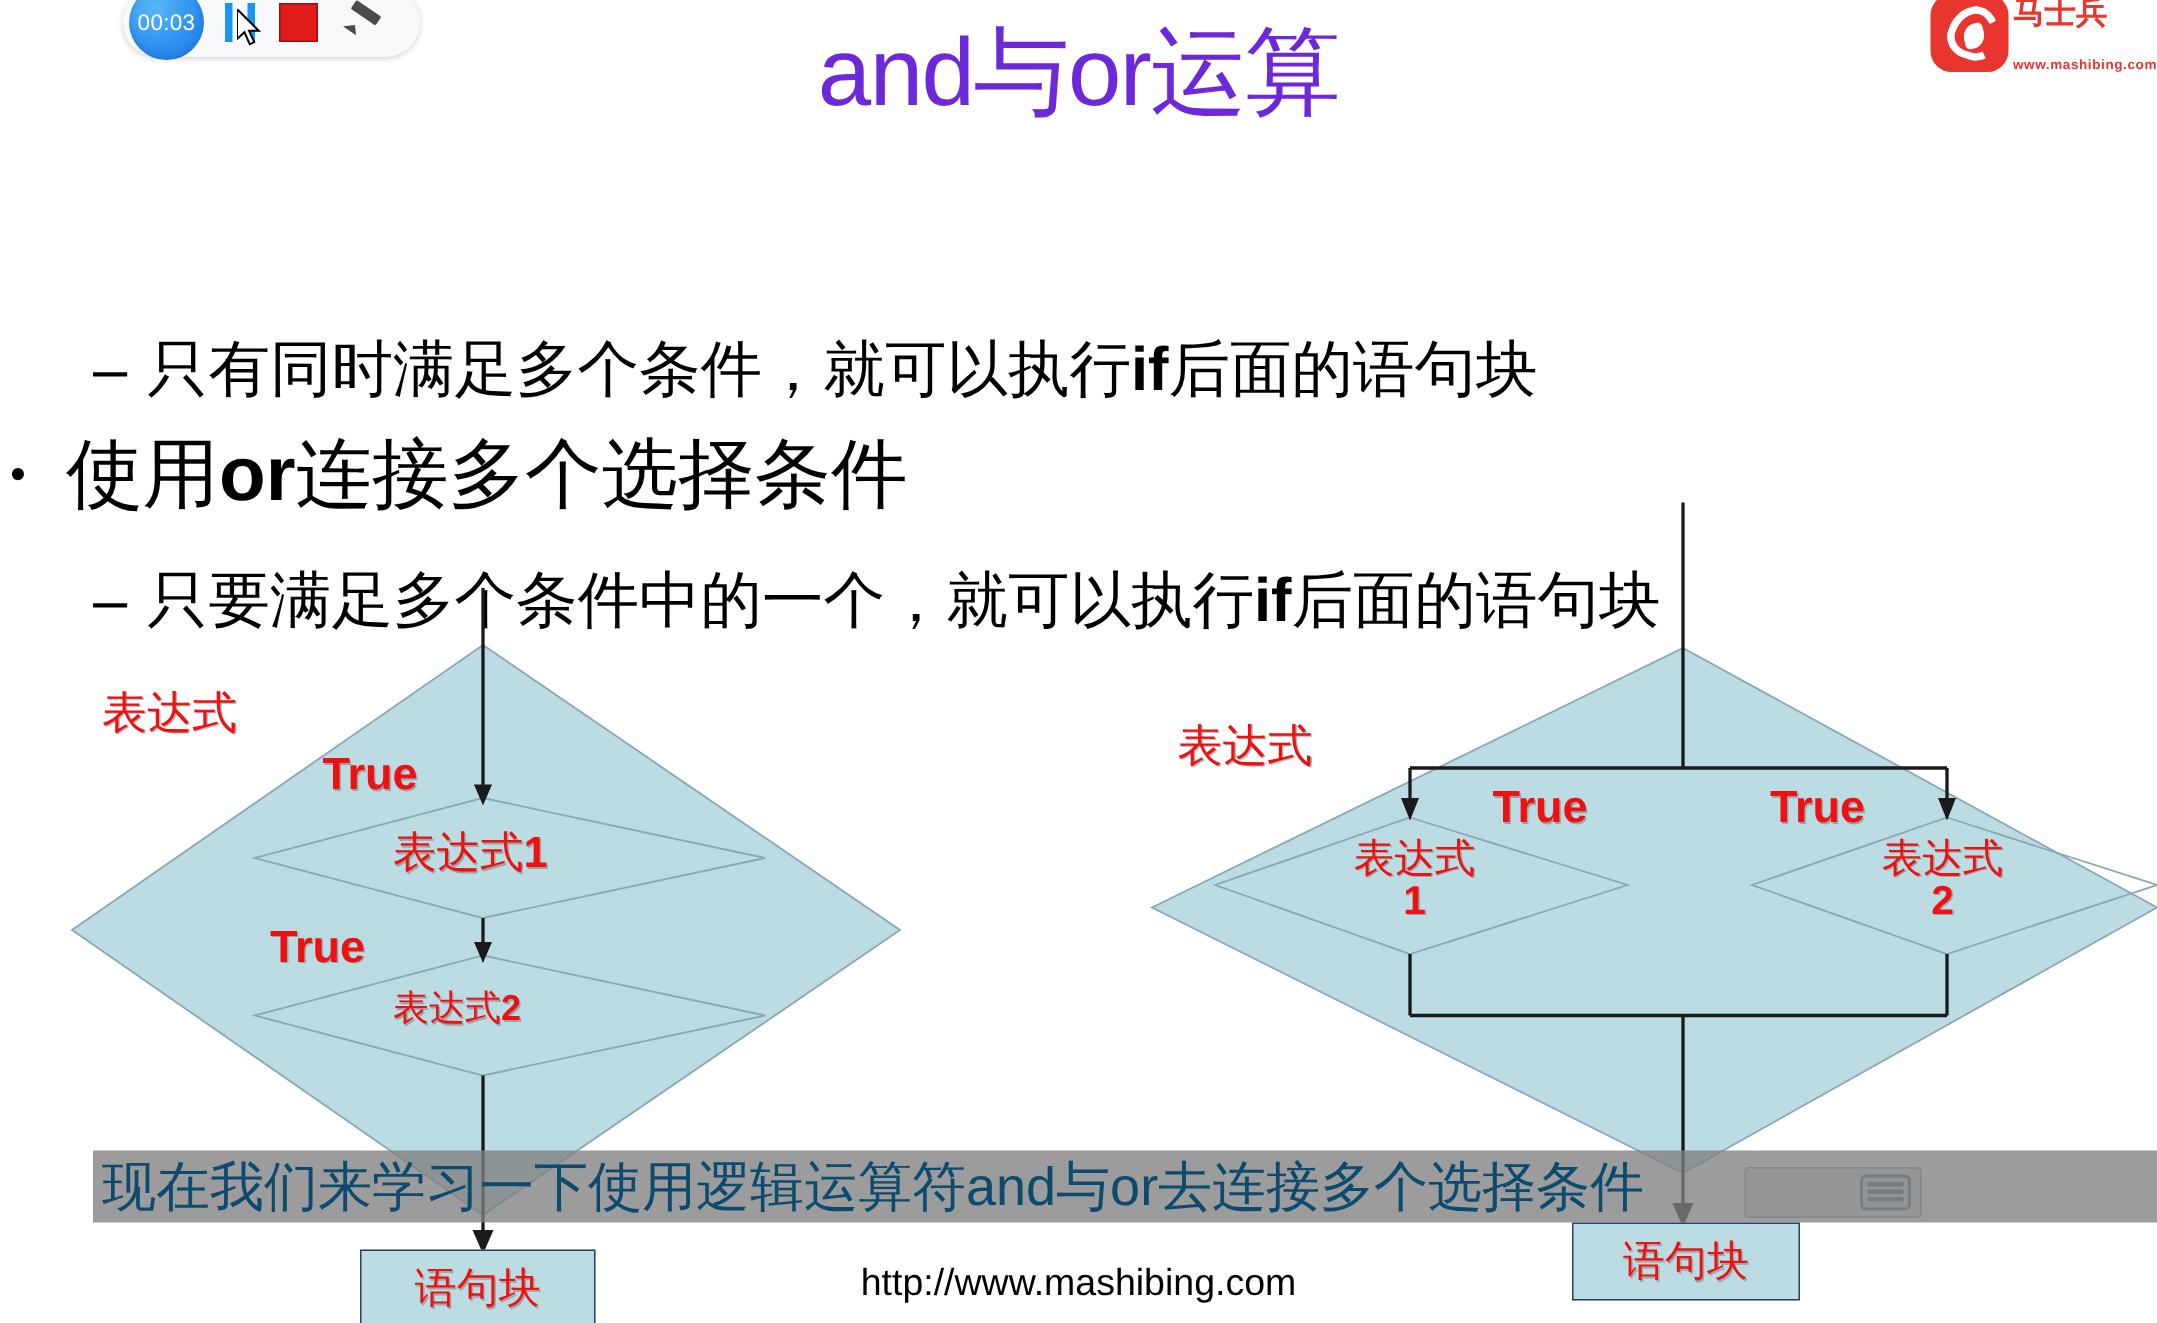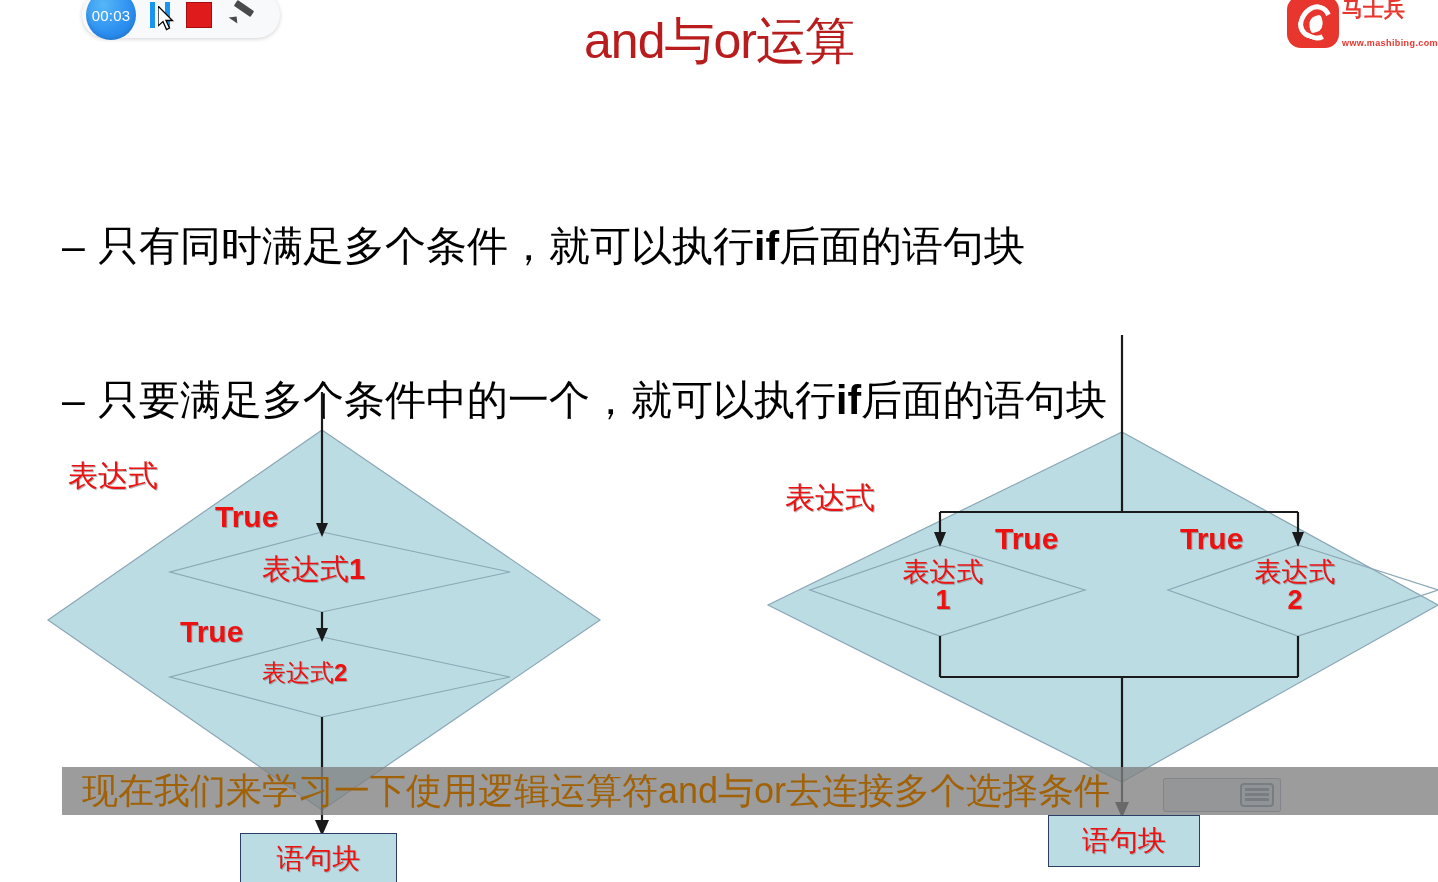--- a/index.html
+++ b/index.html
@@ -150,22 +150,22 @@
     letter-spacing: 0.4px;
   }
 
   
   #slide-title {
     position: absolute;
     left: 0; right: 0;
     top: 16px;
     text-align: center;
     font-family: "Liberation Sans", sans-serif;
-    font-size: 50px;
-    color: #b91c1c;
+    font-size: 64px;
+    color: #6d28d9;
     line-height: 1;
     letter-spacing: -1px;
   }
   .bullet-l1 {
     position: absolute;
     font-family: "Liberation Serif", serif;
     font-size: 51px;
     color: #000000;
     white-space: nowrap;
     line-height: 1;
@@ -257,26 +257,26 @@
     left: 62px;
     top: 767px;
     width: 1376px;
     height: 48px;
     background: rgba(128,128,128,0.78);
     display: flex;
     align-items: center;
     z-index: 30;
   }
   #subtitle-text {
-    color: #a16207;
+    color: #0c4a6e;
     font-family: "Liberation Sans", sans-serif;
     font-size: 36px;
     white-space: nowrap;
     line-height: 1;
-    padding-left: 20px;
+    padding-left: 6px;
   }
   #ime-indicator {
     position: absolute;
     left: 1163px;
     top: 778px;
     width: 118px;
     height: 34px;
     background: rgba(210,222,232,0.85);
     border: 1px solid rgba(120,140,160,0.8);
     border-radius: 3px;
@@ -337,20 +337,23 @@
     </div>
   </div>
 
   <div id="slide-title">and与or运算</div>
 
 
   <div class="bullet-l2" id="bullet-and-d">
     <span class="dash">–</span><span>只有同时满足多个条件，就可以执行</span><b>if</b><span>后面的语句块</span>
   </div>
 
+  <div class="bullet-l1" id="bullet-or">
+    <span class="dot">•</span><span>使用</span><b>or</b><span>连接多个选择条件</span>
+  </div>
 
   <div class="bullet-l2" id="bullet-or-d">
     <span class="dash">–</span><span>只要满足多个条件中的一个，就可以执行</span><b>if</b><span>后面的语句块</span>
   </div>
 
   <svg class="diagram-svg" width="660" height="882" style="left:0px;">
 
     <polygon points="322,430 600,620 322,810 48,620" fill="#bcdce3" stroke="#8aa7b5" stroke-width="1.2"></polygon>
 
     <polygon points="322,532 510,572 322,612 170,572" fill="none" stroke="#8aa7b5" stroke-width="1.2"></polygon>
@@ -424,14 +427,15 @@
   <div class="stmt-box" style="left:1048px; top:815px; width:150px; height:50px;">语句块</div>
 
   <div id="ime-indicator">
     <div id="ime-key"></div>
   </div>
 
   <div id="subtitle-bar">
     <div id="subtitle-text">现在我们来学习一下使用逻辑运算符and与or去连接多个选择条件</div>
   </div>
 
+  <div id="footer-url">http://www.mashibing.com</div>
 
 </div>
 
 </body></html>

